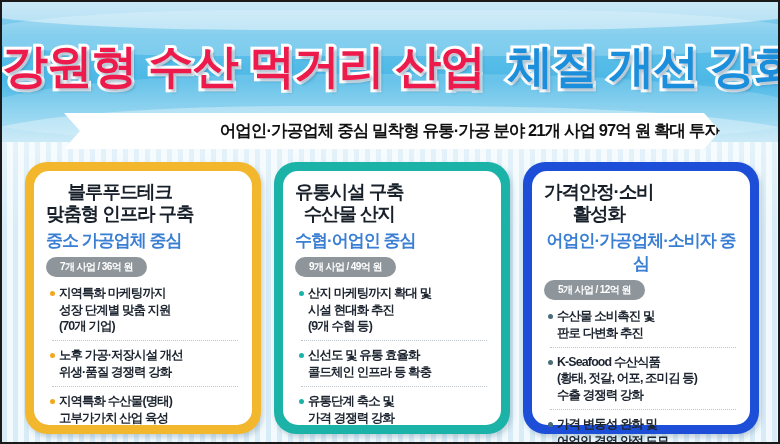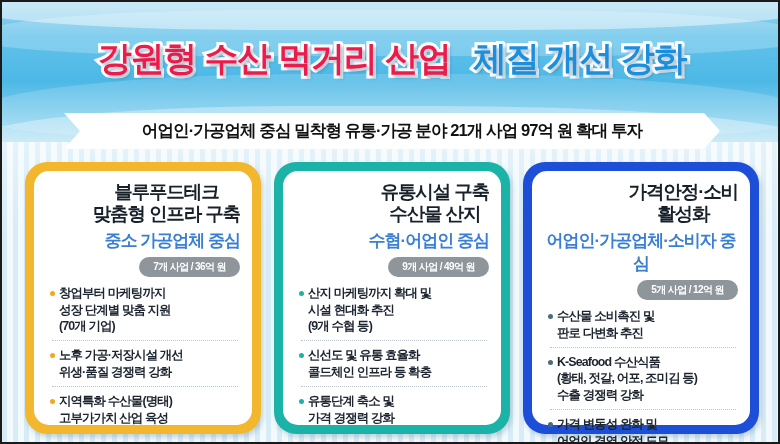--- a/index.html
+++ b/index.html
@@ -34,21 +34,21 @@
   .wave.w4 { top:104px;height:54px; background:rgba(255,255,255,0.34); border-radius:46% 54% 50% 50% / 80% 80% 40% 40%; }
   .wave.w5 { top:126px;height:40px; background:rgba(255,255,255,0.55); border-radius:50% 50% 0 0 / 100% 100% 0 0; }
 
   
   #title-wrap {
     position:absolute; left:0; top:34px; width:780px;
     text-align:center; z-index:6;
     white-space:nowrap;
   }
   .title-seg {
-    font-size:34px; font-weight:bold; letter-spacing:-1.2px;
+    font-size:46px; font-weight:bold; letter-spacing:-1.2px;
     display:inline-block; vertical-align:middle;
   }
   .title-red {
     color:#ec1b4b;
     -webkit-text-stroke:6px #ffffff;
     paint-order:stroke fill;
     text-shadow:3px 3px 3px rgba(30,80,120,0.35);
   }
   .title-blue {
     color:#1c8fdc;
@@ -57,21 +57,21 @@
     text-shadow:3px 3px 3px rgba(30,80,120,0.35);
     margin-left:18px;
   }
 
   
   #ribbon {
     position:absolute; left:62px; top:111px; width:656px; height:36px;
     z-index:7;
     background:#ffffff;
     clip-path:polygon(0 0, 640px 0, 656px 18px, 640px 36px, 0 36px, 16px 18px);
-    display:flex; align-items:center; justify-content:center;
+    display:flex; align-items:center; justify-content:flex-end;
     box-shadow:0 2px 3px rgba(40,90,130,0.25);
   }
   #ribbon-inner {
     font-size:16.5px; font-weight:bold; color:#111111;
     letter-spacing:-0.9px; white-space:nowrap;
   }
 
   
   #body-bg {
     position:absolute; left:0; top:140px; width:780px; height:304px;
@@ -94,21 +94,21 @@
     width:236px; height:272px;
     border-radius:22px;
     padding:9px;
     box-shadow:2px 3px 5px rgba(50,90,120,0.25);
   }
   .card-inner {
     width:100%; height:100%;
     background:#ffffff;
     border-radius:15px;
     padding:10px 12px 8px 12px;
-    display:flex; flex-direction:column; align-items:flex-end;
+    display:flex; flex-direction:column; align-items:flex-start;
   }
   .card-title {
     font-size:18.5px; font-weight:bold; color:#18202a;
     line-height:1.17; text-align:center; letter-spacing:-1.1px;
   }
   .card-sub {
     font-size:17px; font-weight:bold;
     letter-spacing:-1px; text-align:center;
     margin-top:5px;
   }
@@ -189,21 +189,21 @@
       <div class="card-inner">
         <div class="card-title">
           <div>블루푸드테크</div>
           <div>맞춤형 인프라 구축</div>
         </div>
         <div class="card-sub">중소 가공업체 중심</div>
         <div class="card-pill">7개 사업 / 36억 원</div>
         <div class="card-list">
           <div class="li">
             <span class="dot"></span>
-            <span class="li-text">창업부터 마케팅까지
+            <span class="li-text">지역특화 마케팅까지
 성장 단계별 맞춤 지원
 (70개 기업)</span>
           </div>
           <div class="divider"></div>
           <div class="li">
             <span class="dot"></span>
             <span class="li-text">노후 가공·저장시설 개선
 위생·품질 경쟁력 강화</span>
           </div>
           <div class="divider"></div>

